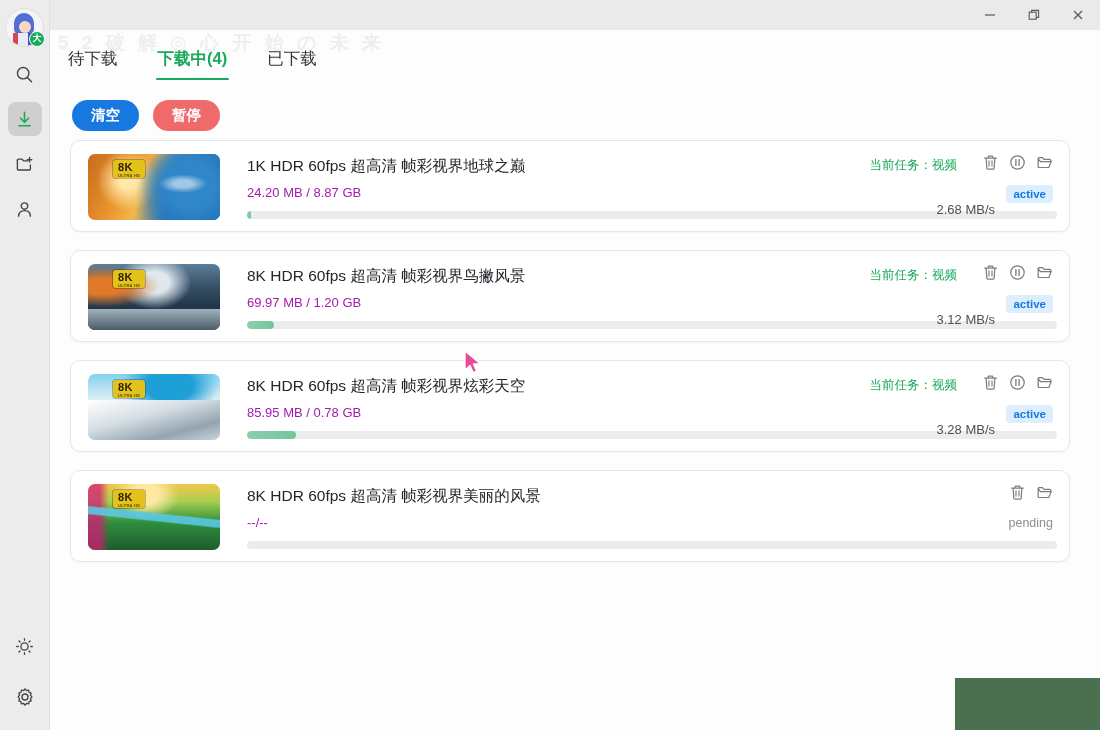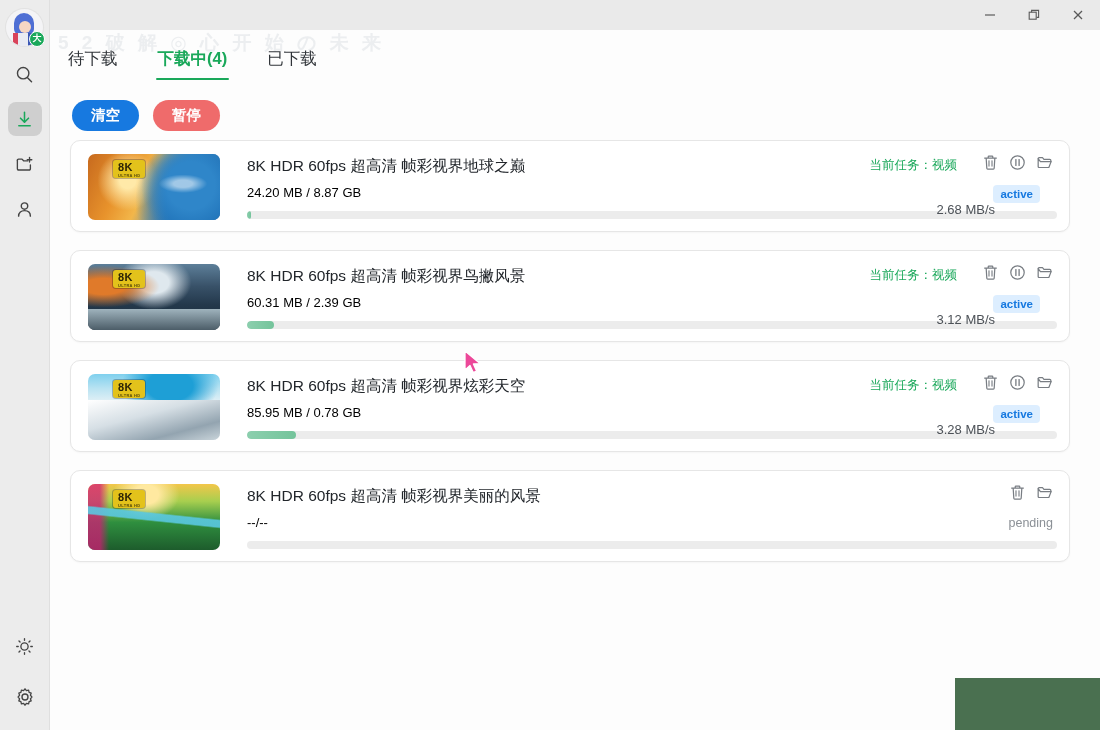--- a/index.html
+++ b/index.html
@@ -193,21 +193,21 @@
     display: block; font-size: 4px; line-height: 4px;
     letter-spacing: 0.3px; opacity: .75;
   }
   .title {
     position: absolute; left: 176px; top: 15px;
     font-size: 15.5px; color: #22262b;
     white-space: nowrap;
   }
   .size {
     position: absolute; left: 176px; top: 44px;
-    font-size: 13px; color: #000000;
+    font-size: 13px; color: #a21caf;
   }
   .pbar {
     position: absolute; left: 176px; top: 70px;
     width: 810px; height: 8px;
     background: #ececec; border-radius: 4px;
     overflow: hidden;
   }
   .pfill {
     height: 100%;
     background: linear-gradient(90deg, #8ccfae, #74c49b);
@@ -223,21 +223,21 @@
     display: flex; align-items: center; gap: 10px;
     color: #787d83;
   }
   .icon-row svg { display: block; }
   .speed {
     position: absolute; right: 74px; top: 61px;
     font-size: 13px; color: #4c5157;
     white-space: nowrap;
   }
   .badge-active {
-    position: absolute; right: 29px; top: 44px;
+    position: absolute; right: 16px; top: 44px;
     background: #ddeeff; color: #1779e0;
     font-size: 11.5px; font-weight: bold;
     border-radius: 4px; padding: 2px 7px;
     line-height: 14px;
   }
   .badge-pending {
     position: absolute; right: 16px; top: 45px;
     color: #8b9096; font-size: 12.5px;
   }
 
@@ -378,21 +378,21 @@
       <button class="abtn" id="btn-pause">暂停</button>
     </div>
 
     <div id="list">
         <div class="dcard">
           <div class="thumb">
             <div class="art" style="background:radial-gradient(circle at 78% 48%, #2f86c9 0 22%, rgba(47,134,201,0) 46%),radial-gradient(circle at 88% 72%, #1d6fb5 0 30%, rgba(29,111,181,0) 55%),radial-gradient(circle at 30% 40%, #ffe9a8 0 8%, rgba(255,233,168,0) 30%),linear-gradient(115deg,#c76a1e 0%,#e8932c 28%,#f2b64a 45%,#3f86bd 70%,#1d5f9e 100%)"></div>
             <div class="art" style="background:radial-gradient(ellipse at 72% 45%, rgba(255,255,255,.55) 0 7%, rgba(255,255,255,0) 18%);"></div>
             <div class="thumb-badge">8K<small>ULTRA HD</small></div>
           </div>
-          <div class="title">8K HDR 60fps 超高清 帧彩视界地球之巅</div>
+          <div class="title">1K HDR 60fps 超高清 帧彩视界地球之巅</div>
           <div class="size">24.20 MB / 8.87 GB</div>
           <div class="pbar">
             <div class="pfill" style="width:0.45%;"></div>
           </div>
           <div class="task-label" style="right:112px;">当前任务：视频</div>
           <div class="icon-row">
             <span>
               <svg width="17" height="17" viewBox="0 0 18 18" fill="none">
                 <path d="M2.8 4.3 H15.2" stroke="currentColor" stroke-width="1.3" stroke-linecap="round"></path>
                 <path d="M6.6 4.3 V2.9 A.7.7 0 0 1 7.3 2.2 H10.7 A.7.7 0 0 1 11.4 2.9 V4.3" stroke="currentColor" stroke-width="1.3"></path>
@@ -419,21 +419,21 @@
           <div class="badge-active">active</div>
         </div>
         <div class="dcard">
           <div class="thumb">
             <div class="art" style="background:linear-gradient(180deg,#5d7f99 0%,#385168 34%,#23384b 62%,#1b2b3a 100%)"></div>
             <div class="art" style="background:radial-gradient(ellipse at 12% 34%, #e07a2a 0 13%, rgba(224,122,42,0) 34%),radial-gradient(ellipse at 50% 28%, #dfe8ee 0 16%, rgba(223,232,238,0) 40%)"></div>
             <div class="art" style="top:68%; background:linear-gradient(180deg,#9fb3bd,#4c5d68)"></div>
             <div class="thumb-badge">8K<small>ULTRA HD</small></div>
           </div>
           <div class="title">8K HDR 60fps 超高清 帧彩视界鸟撇风景</div>
-          <div class="size">60.31 MB / 2.39 GB</div>
+          <div class="size">69.97 MB / 1.20 GB</div>
           <div class="pbar">
             <div class="pfill" style="width:3.3%;"></div>
           </div>
           <div class="task-label" style="right:112px;">当前任务：视频</div>
           <div class="icon-row">
             <span>
               <svg width="17" height="17" viewBox="0 0 18 18" fill="none">
                 <path d="M2.8 4.3 H15.2" stroke="currentColor" stroke-width="1.3" stroke-linecap="round"></path>
                 <path d="M6.6 4.3 V2.9 A.7.7 0 0 1 7.3 2.2 H10.7 A.7.7 0 0 1 11.4 2.9 V4.3" stroke="currentColor" stroke-width="1.3"></path>
                 <path d="M4.4 4.3 L5.1 15.1 A.9.9 0 0 0 6 15.9 H12 A.9.9 0 0 0 12.9 15.1 L13.6 4.3" stroke="currentColor" stroke-width="1.3" stroke-linejoin="round"></path>

